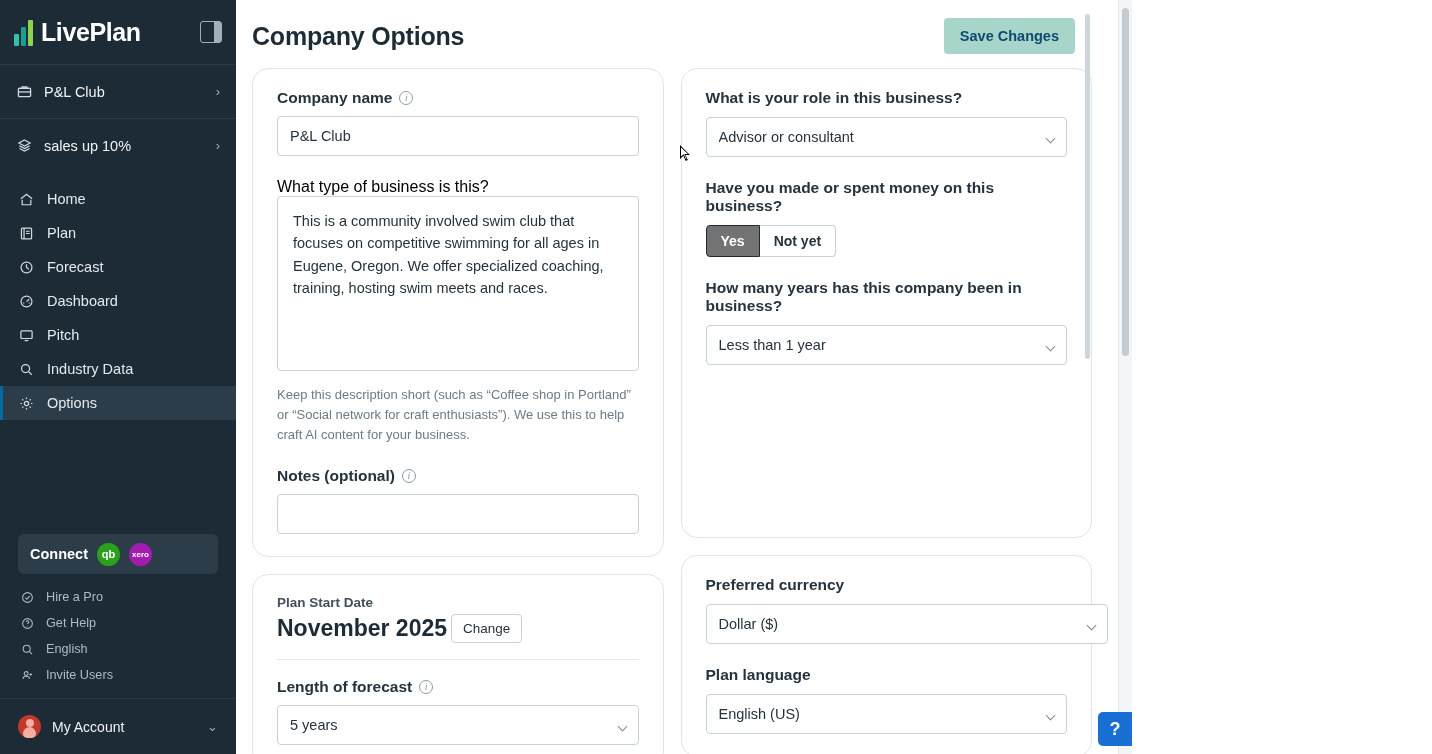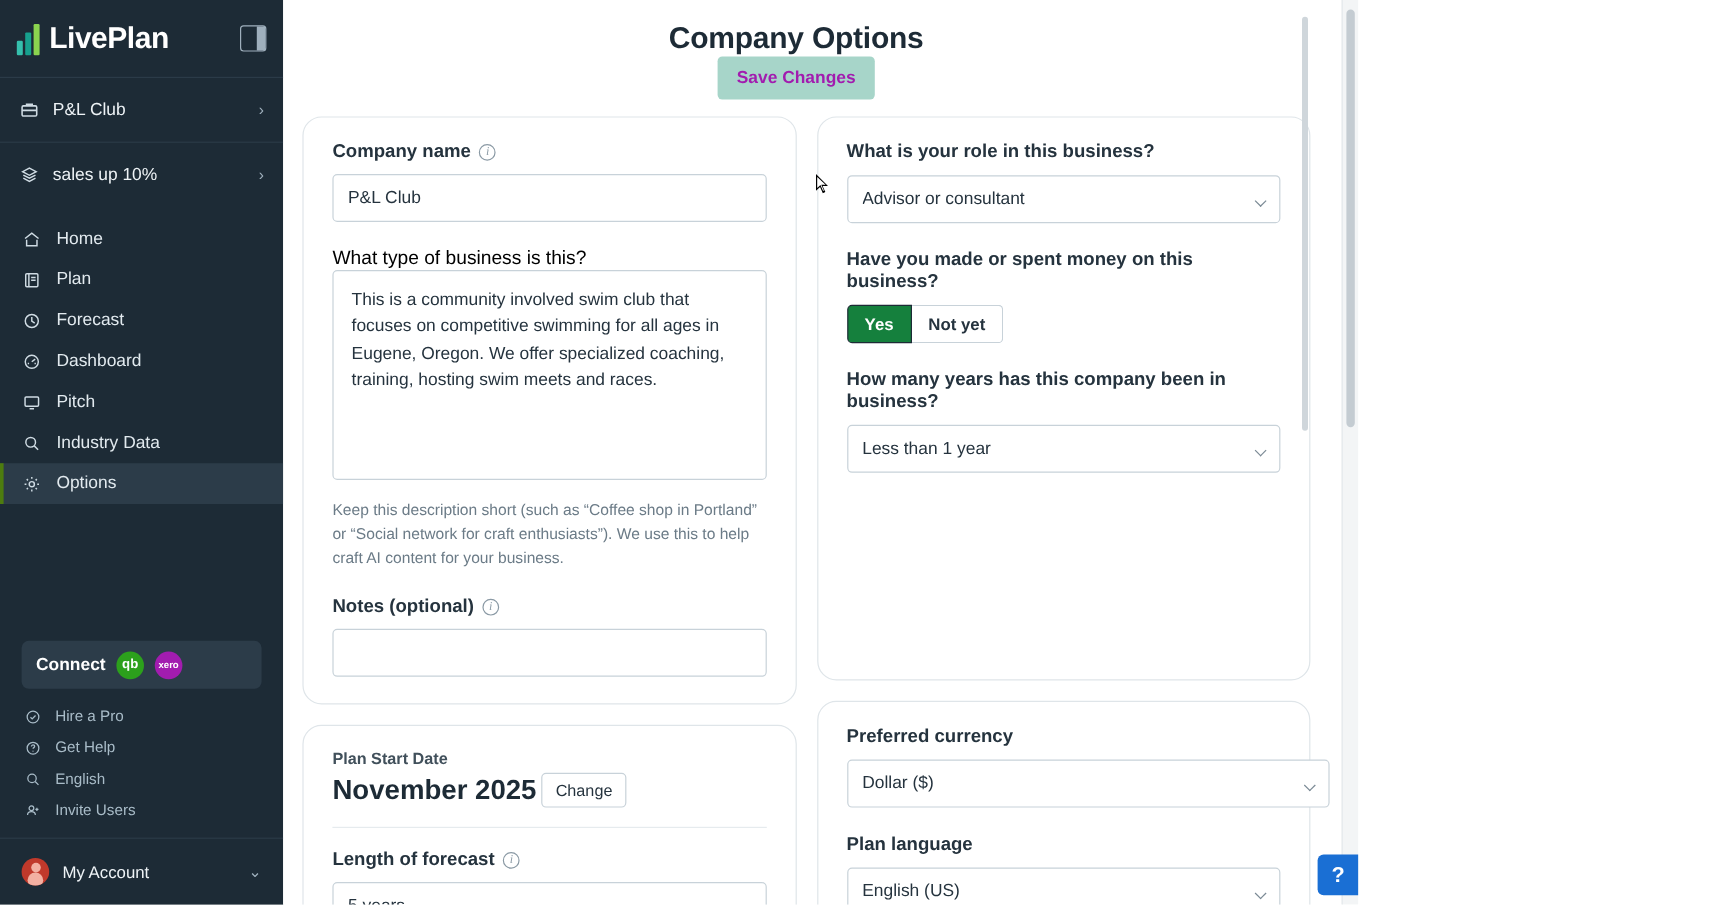--- a/index.html
+++ b/index.html
@@ -101,21 +101,21 @@
     align-items: center;
     gap: 12px;
     height: 34px;
     padding: 0 18px;
     font-size: 14.5px;
     color: #e2eaef;
     cursor: pointer;
   }
   .nav-item.active {
     background: #2c3c49;
-    border-left: 3px solid #4d7c0f;
+    border-left: 3px solid #0369a1;
     padding-left: 15px;
   }
   .nav-ico {
     width: 17px; height: 17px;
     display: inline-flex;
     align-items: center;
     justify-content: center;
     color: #cfdbe3;
     flex: 0 0 17px;
   }
@@ -197,31 +197,30 @@
   }
   .content {
     padding: 0 40px 0 16px;
     height: 754px;
   }
   .page-head {
     display: flex;
     align-items: center;
     justify-content: space-between;
     padding: 18px 17px 14px 0;
-    flex-direction: column;
   }
   .page-title {
     font-size: 25px;
     font-weight: bold;
     color: #1d2b36;
     letter-spacing: -0.2px;
   }
   .save-btn {
     background: #a7d5c9;
-    color: #a21caf;
+    color: #0c4a6e;
     border: none;
     border-radius: 4px;
     padding: 10px 16px;
     font-size: 14.5px;
     font-weight: bold;
     font-family: "Liberation Sans", sans-serif;
     cursor: pointer;
   }
 
   .grid {
@@ -318,21 +317,21 @@
     border: 1px solid #c8d2d9;
     background: #fff;
     color: #25333e;
     font-size: 14px;
     font-weight: bold;
     padding: 7px 14px;
     cursor: pointer;
     font-family: "Liberation Sans", sans-serif;
   }
   .toggle-btn.on {
-    background: #15803d;
+    background: #737373;
     color: #fff;
     border-color: #1d2b36;
     border-radius: 4px 0 0 4px;
   }
   .toggle-btn.off {
     border-radius: 0 4px 4px 0;
     border-left: none;
   }
 
   .sub-label {

